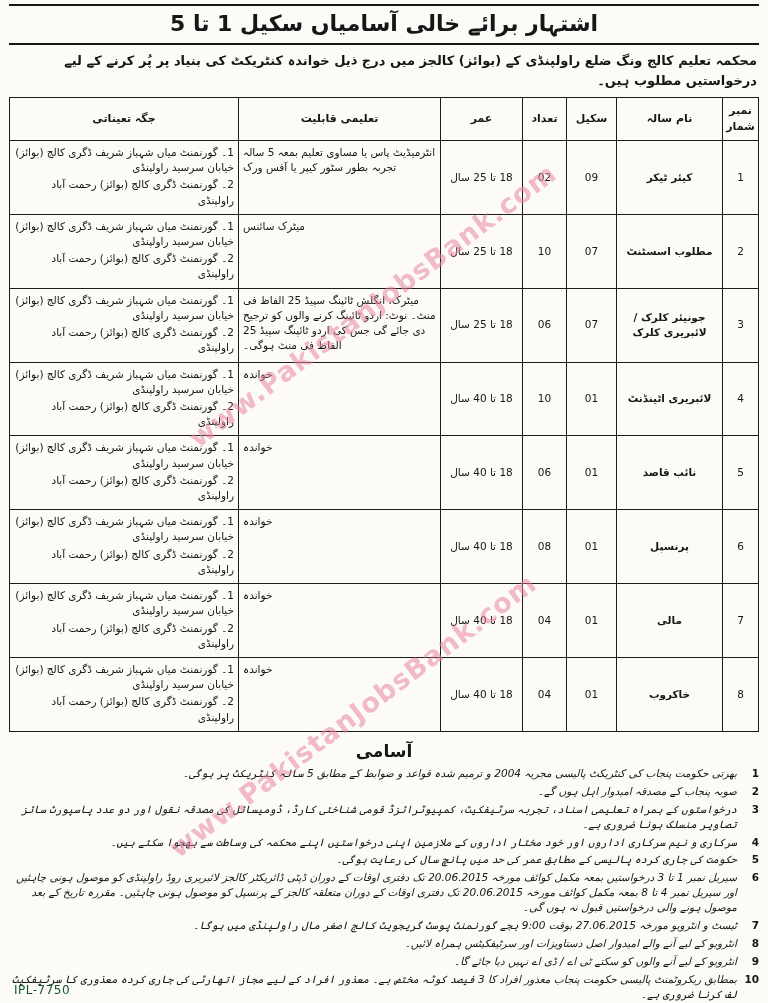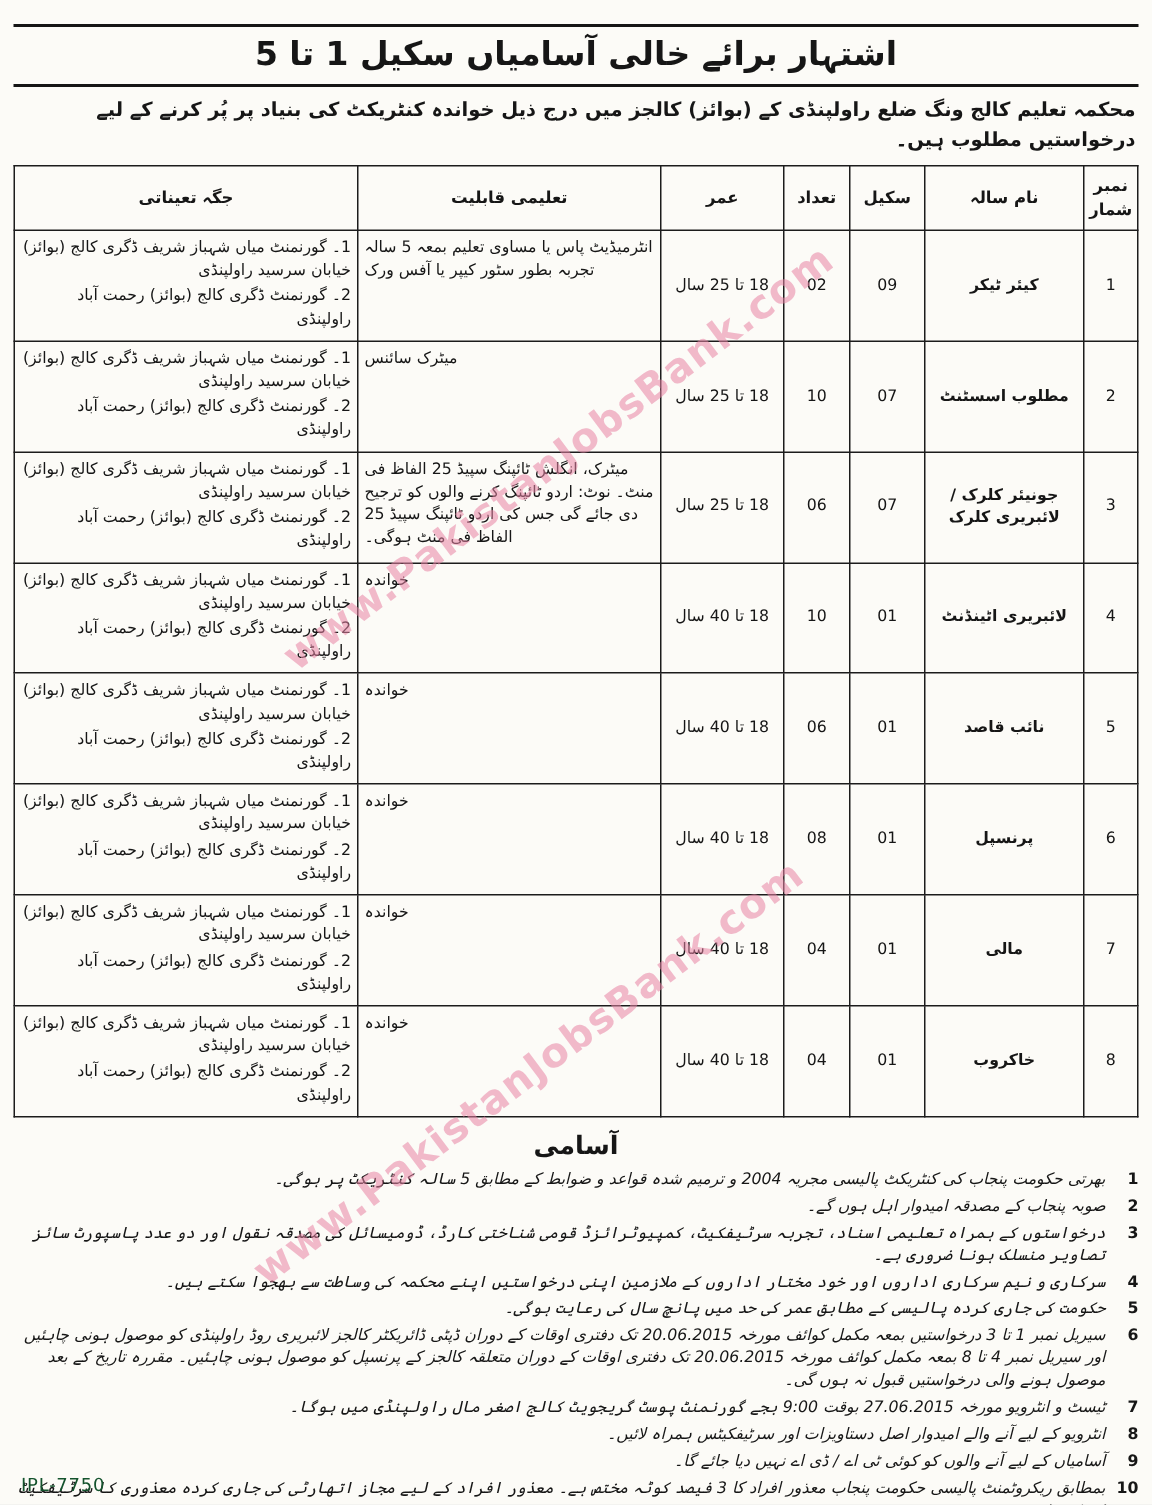--- a/index.html
+++ b/index.html
@@ -9,21 +9,21 @@
     font-family: "DejaVu Sans", sans-serif;
   }
   .page {
     width: 768px;
     height: 1003px;
     margin: 0 auto;
     background: #fcfbf7;
     color: #161616;
     position: relative;
     overflow: hidden;
-    padding: 16px 9px 4px;
+    padding: 4px 9px 4px;
     direction: rtl;
   }
   
   .title-band {
     border-top: 2px solid #151515;
     border-bottom: 2px solid #151515;
     text-align: center;
     padding: 5px 0 7px;
   }
   .title-band .title {
@@ -274,21 +274,21 @@
     <div class="cond">
       <span class="cnum">7</span>
       <span class="ctext">ٹیسٹ و انٹرویو مورخہ 27.06.2015 بوقت 9:00 بجے گورنمنٹ پوسٹ گریجویٹ کالج اصغر مال راولپنڈی میں ہوگا۔</span>
     </div>
     <div class="cond">
       <span class="cnum">8</span>
       <span class="ctext">انٹرویو کے لیے آنے والے امیدوار اصل دستاویزات اور سرٹیفکیٹس ہمراہ لائیں۔</span>
     </div>
     <div class="cond">
       <span class="cnum">9</span>
-      <span class="ctext">آسامیاں کے لیے آنے والوں کو کوئی ٹی اے / ڈی اے نہیں دیا جائے گا۔</span>
+      <span class="ctext">انٹرویو کے لیے آنے والوں کو سکتے ٹی اے / ڈی اے نہیں دیا جائے گا۔</span>
     </div>
     <div class="cond">
       <span class="cnum">10</span>
       <span class="ctext">بمطابق ریکروٹمنٹ پالیسی حکومت پنجاب معذور افراد کا 3 فیصد کوٹہ مختص ہے۔ معذور افراد کے لیے مجاز اتھارٹی کی جاری کردہ معذوری کا سرٹیفکیٹ لف کرنا ضروری ہے۔</span>
     </div>
 
   </div>
 
   <div class="footer-code">IPL-7750</div>
 

